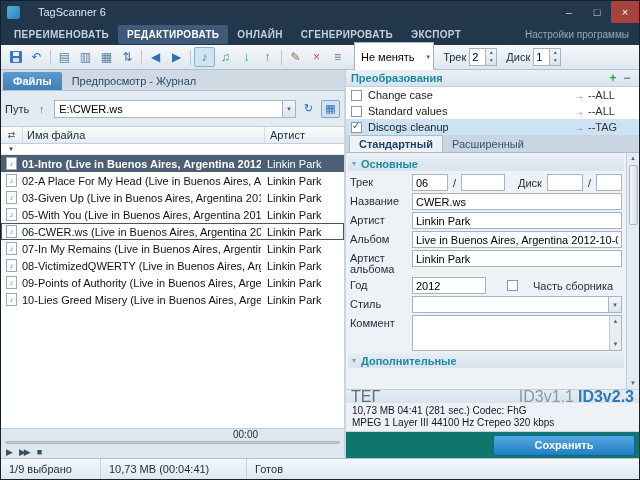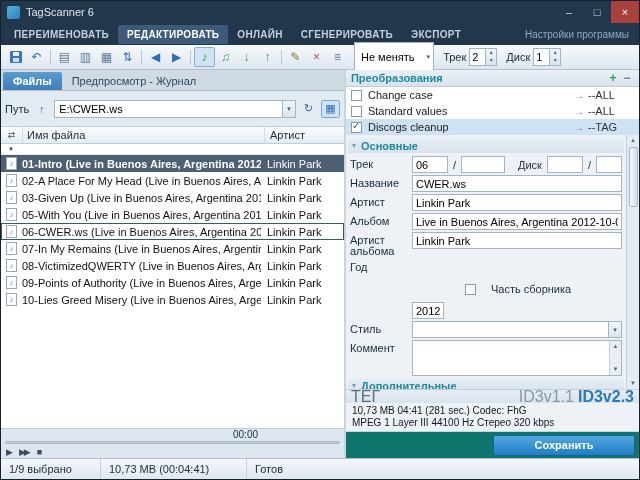--- a/index.html
+++ b/index.html
@@ -5,21 +5,21 @@
   * { margin:0; padding:0; box-sizing:border-box; }
   html,body { width:640px; height:480px; overflow:hidden; }
   body { font-family:"Liberation Sans","DejaVu Sans",sans-serif; font-size:11px; }
   .window { width:640px; height:480px; border:1px solid #14222e; display:grid;
             grid-template-rows:22px 22px 25px 1fr 21px; background:#eef2f6; }
 
   
   .titlebar { background:#22374c; display:flex; align-items:center; color:#e8eef4; }
   .appicon { width:13px; height:13px; margin:0 6px; border-radius:2px;
              background:linear-gradient(135deg,#4db6d8,#2f7fc1); flex:none; }
-  .wtitle { font-size:11px; color:#dfe8f0; }
+  .wtitle { font-size:11px; color:#dfe8f0;margin-left:12px; }
   .wbtns { margin-left:auto; display:flex; height:100%; }
   .wbtn { width:28px; display:flex; align-items:center; justify-content:center;
           color:#cfd9e3; font-size:11px; }
   .wbtn.close { background:#a8423c; color:#fff; }
 
   
   .menubar { background:#22374c; display:flex; align-items:center; padding:0 4px; }
   .mitem { color:#c3d0dd; font-size:10px; font-weight:bold; padding:4px 9px; letter-spacing:.3px; }
   .mitem.active { background:#3d5a79; color:#fff; border-radius:2px; }
   .msettings { margin-left:auto; color:#93a9bf; font-size:10px; padding-right:6px; }
@@ -131,21 +131,21 @@
   .strack { flex:1; }
   .sechdr { height:15px; background:linear-gradient(#e6edf4,#d8e3ee); display:flex; align-items:center;
             gap:5px; font-weight:bold; color:#1b8a9e; padding:0 4px; margin:0 -2px 3px -2px; }
   .chev { font-size:8px; color:#6fa3b8; }
   .frm-row { display:flex; margin-bottom:2px; align-items:flex-start; }
   .flabel { width:62px; color:#1c2b38; padding-top:3px; line-height:11px; flex:none; }
   .fctrl { flex:1; display:flex; align-items:center; gap:5px; min-width:0; }
   .fi { height:17px; border:1px solid #a4b4c4; font-size:11px; padding:0 3px;
         font-family:inherit; min-width:0; background:#fff; }
   .fi.full { flex:1; }
-  .w36 { width:36px; } .w44 { width:44px; } .w26 { width:26px; } .w56 { width:32px;margin-top:43px; }
+  .w36 { width:36px; } .w44 { width:44px; } .w26 { width:26px; } .w56 { width:74px; }
   .slash { color:#1c2b38; }
   .midlbl { color:#1c2b38; margin-left:8px; }
   .cbl { color:#1c2b38; margin-left:4px; }
   .ml16 { margin-left:16px; }
   .combo { flex:1; display:flex; border:1px solid #a4b4c4; background:#fff; height:17px; }
   .combo input { border:0; flex:1; font-size:11px; padding:0 3px; font-family:inherit; min-width:0; }
   .combo .ca { width:13px; font-size:7px; color:#44607a; text-align:center; line-height:15px;
                background:linear-gradient(#f2f6fa,#dce4ec); border-left:1px solid #a4b4c4; }
   .cwrap { flex:1; display:flex; border:1px solid #a4b4c4; background:#fff; height:36px; }
   .cwrap textarea { flex:1; border:0; resize:none; font-family:inherit; font-size:11px; padding:1px 3px; }
@@ -344,20 +344,24 @@
         <span class="tarrow">→</span>
         <span class="tvalue">--ALL</span>
       </div>
       <div class="trow hl">
         <span class="cb checked"></span>
         <span class="tlabel">Discogs cleanup</span>
         <span class="tarrow">→</span>
         <span class="tvalue">--TAG</span>
       </div>
 
+      <div class="rtabs">
+        <span class="rtab active">Стандартный</span>
+        <span class="rtab">Расширенный</span>
+      </div>
 
       <div class="form">
         <div class="form-inner">
           <div class="sechdr">
             <span class="chev">▾</span>
             <span>Основные</span>
           </div>
 
           <div class="frm-row">
             <span class="flabel">Трек</span>

